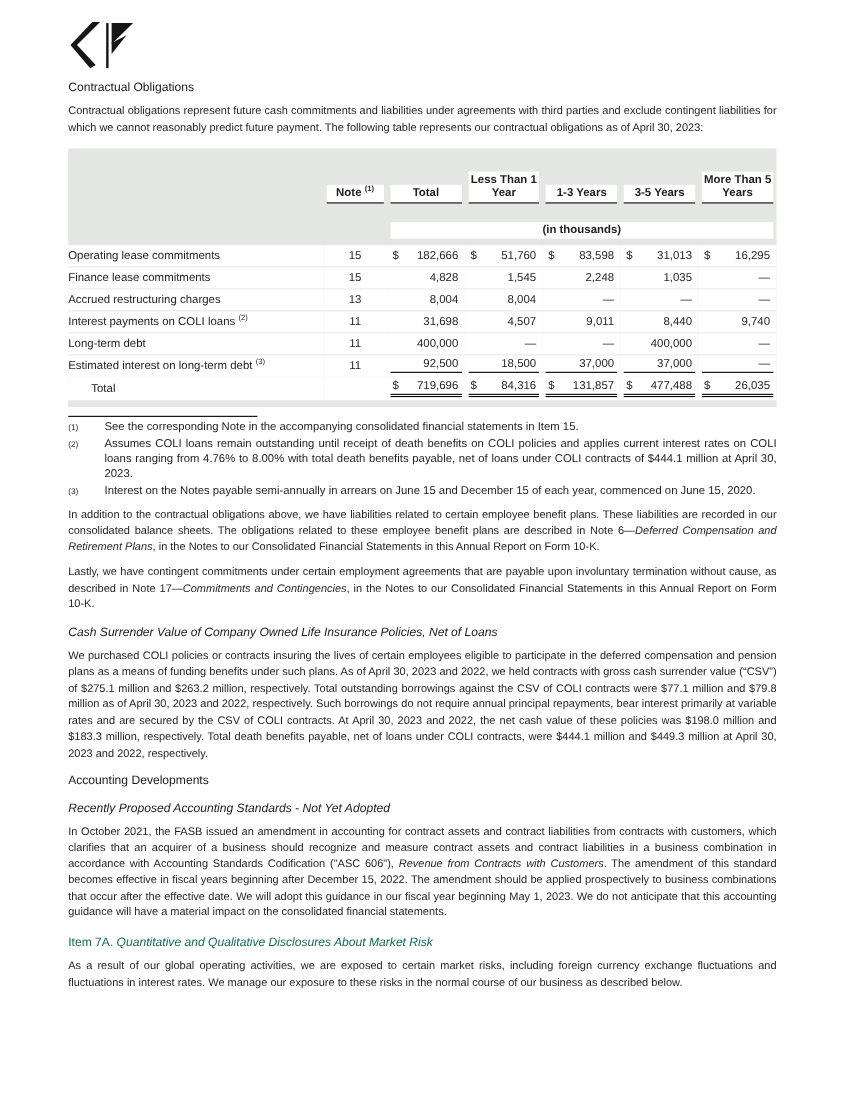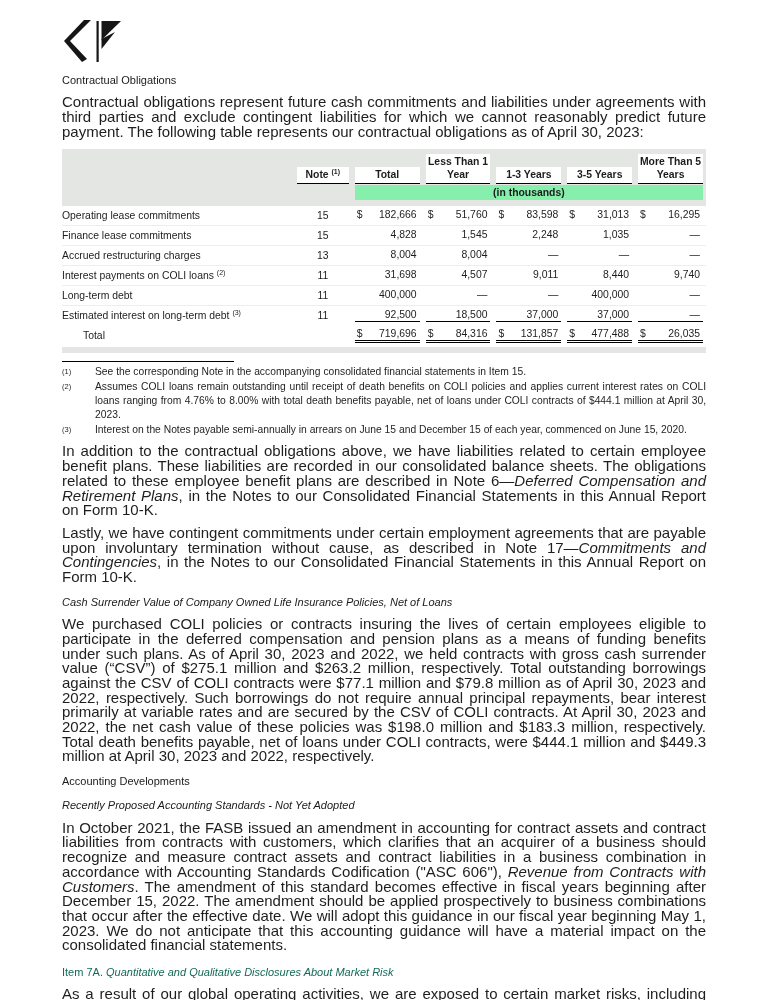--- a/index.html
+++ b/index.html
@@ -11,42 +11,42 @@
   }
   .page { padding:20px 62px 0 62px; box-sizing:border-box; }
 
   .logo { display:block; margin:0 0 4px 2px; }
 
   h3 { font-size:11px; line-height:1.3; margin:10px 0 7px; font-weight:normal; color:#1a1a1a; }
   h3.it { font-style:italic; }
   h3.teal { color:#136a58; margin-top:12px; }
   h3.teal .t-it { font-style:italic; margin-left:3px; }
 
-  p { font-size:15px; line-height:14.7px; text-align:justify; margin:8px 0; }
+  p { font-size:10px; line-height:14.7px; text-align:justify; margin:8px 0; }
   .em { font-style:italic; }
 
   
   .tbl-wrap { background:#e4e6e3; padding:5px 0 6px; margin:10px 0 0; }
   table.obl { width:100%; border-collapse:collapse; table-layout:fixed; font-size:10.4px; color:#1d1d1d; }
   table.obl td { padding:0; }
 
   col.c-lab  { width:36%; }
   col.c-note { width:9%;  }
   col.c-m    { width:11%; }
 
   tr.hr1 td { height:18px; vertical-align:bottom; }
   .hw1 { background:#fff; margin:0 3px; border-bottom:1px solid #000;
          text-align:center; font-weight:bold; padding:3px 0 1px; }
 
   tr.hr2 td { height:28px; vertical-align:bottom; }
-  .hw2 { background:#fff; margin:0 3px; border-bottom:1px solid #000;
+  .hw2 { background:#fff; margin:16px 3px; border-bottom:1px solid #000;
          text-align:center; font-weight:bold; line-height:1.18; padding:2px 0; }
 
   tr.hr3 td { height:17px; vertical-align:middle; }
-  .hw3 { background:#86efac; margin:0 3px; text-align:center; font-weight:bold; padding:2px 0; }
+  .hw3 { background:#ffffff; margin:0 3px; text-align:center; font-weight:bold; padding:2px 0; }
 
   tr.sp td { height:5px; }
 
   tr.br td { background:#fff; height:19px; vertical-align:middle; border-bottom:1px solid #ededed; }
   tr.br.last td { border-bottom:none; }
   tr.total td { background:#fff; height:22px; vertical-align:middle; }
 
   td.lab { text-align:left; padding-left:7px; }
   td.lab.tot { padding-left:21px; }
   td.notev { text-align:center; }

